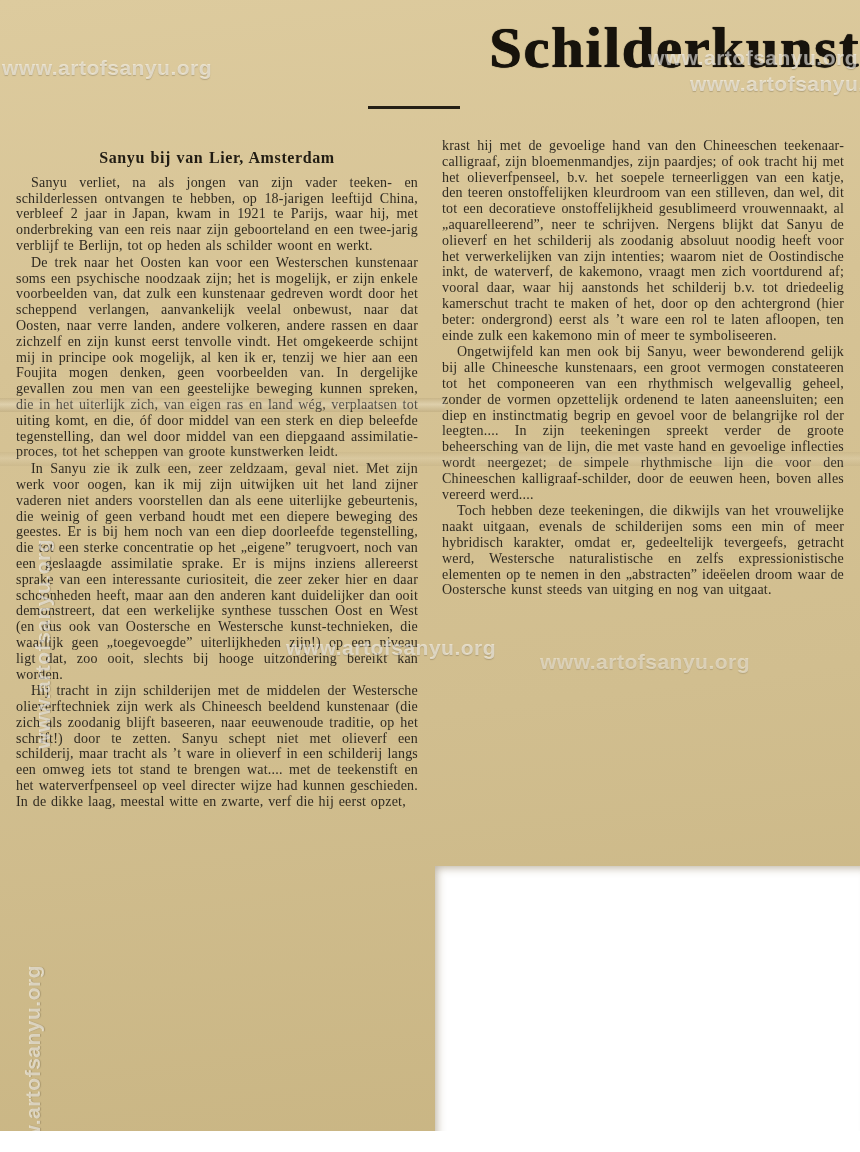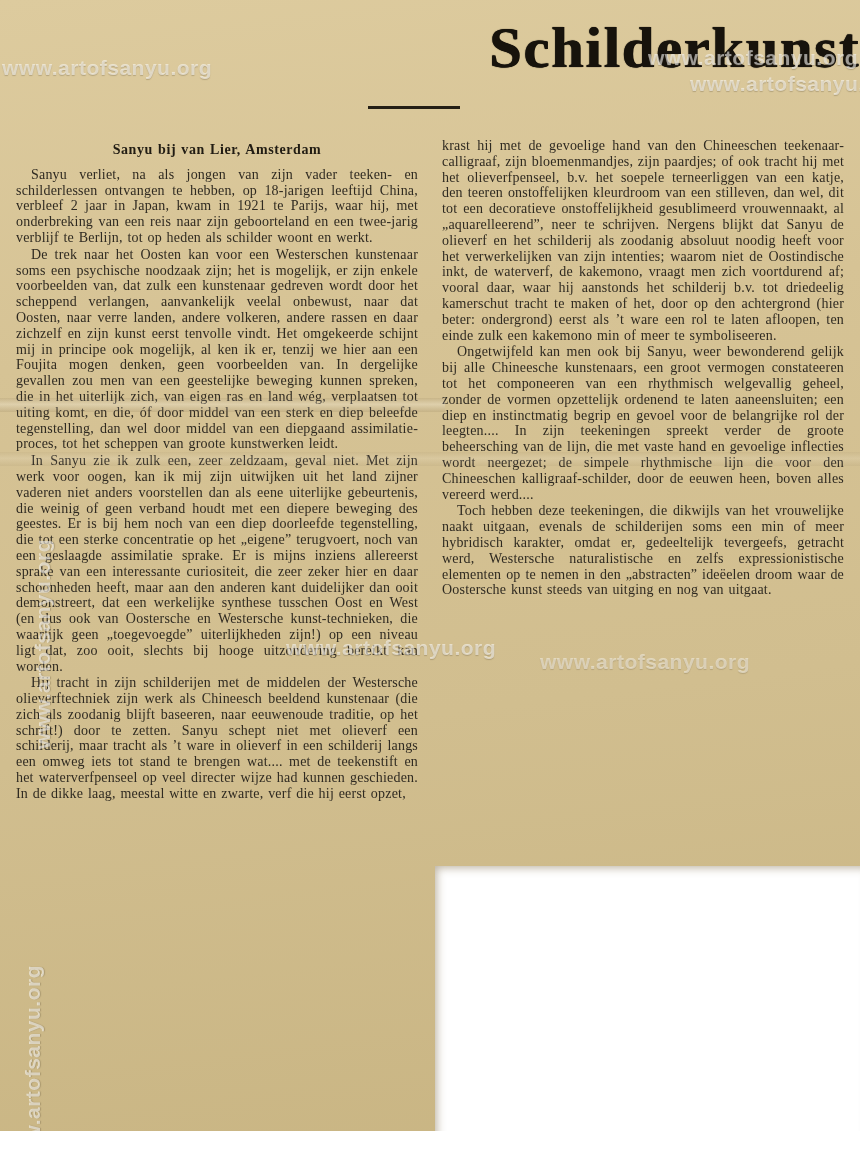--- a/index.html
+++ b/index.html
@@ -52,22 +52,22 @@
     line-height: 15.8px;
     text-align: justify;
     letter-spacing: 0.2px;
     word-spacing: 1px;
   }
 
   .col p { margin: 0 0 1px 0; text-indent: 15px; }
   .col p.no-indent { text-indent: 0; }
 
   .subtitle {
-    margin: 4px 0 9px 0;
-    font-size: 14px;
+    margin: 12px 0 9px 0;
+    font-size: 16px;
     font-weight: bold;
     text-align: center;
     letter-spacing: 0.6px;
     color: #211c13;
   }
 
   .crease {
     position: absolute;
     left: 0;
     height: 14px;

